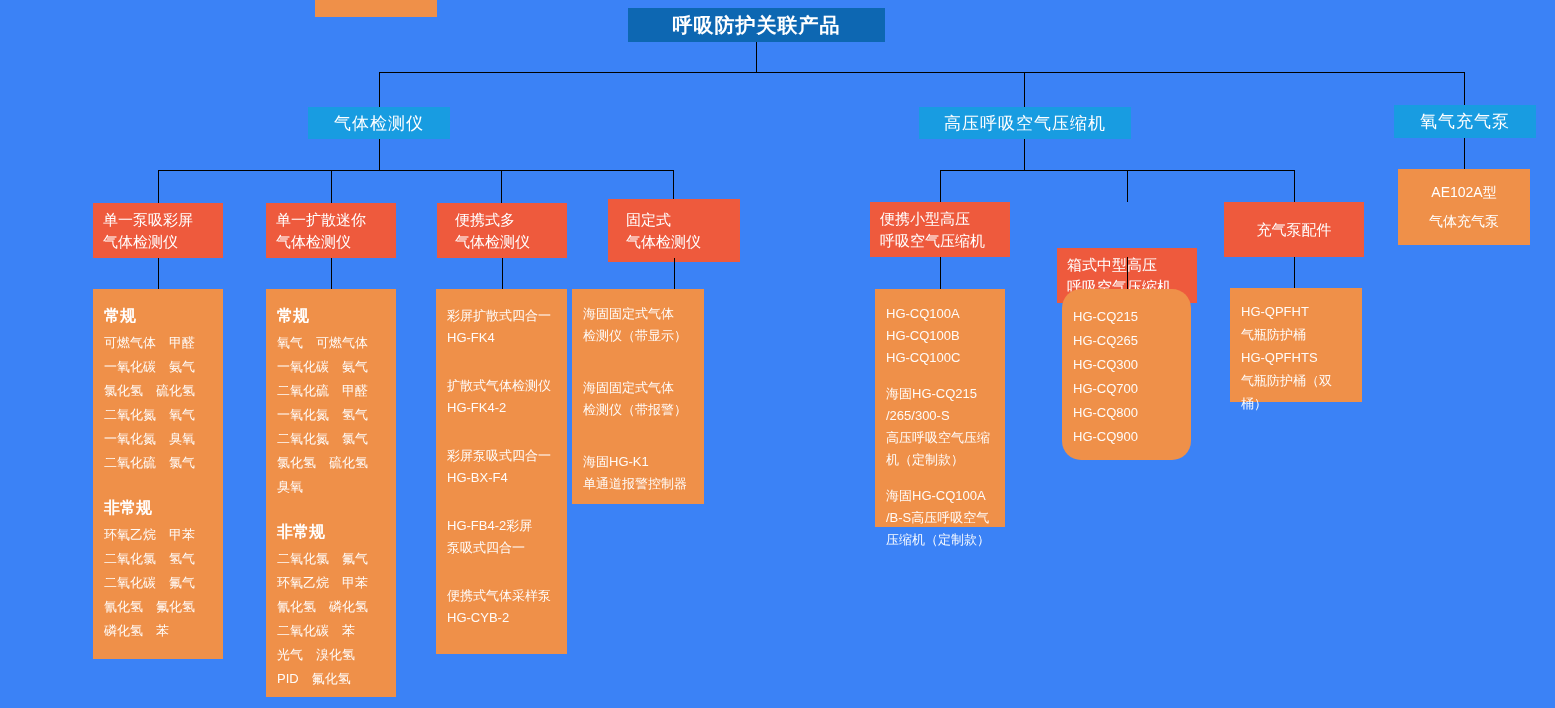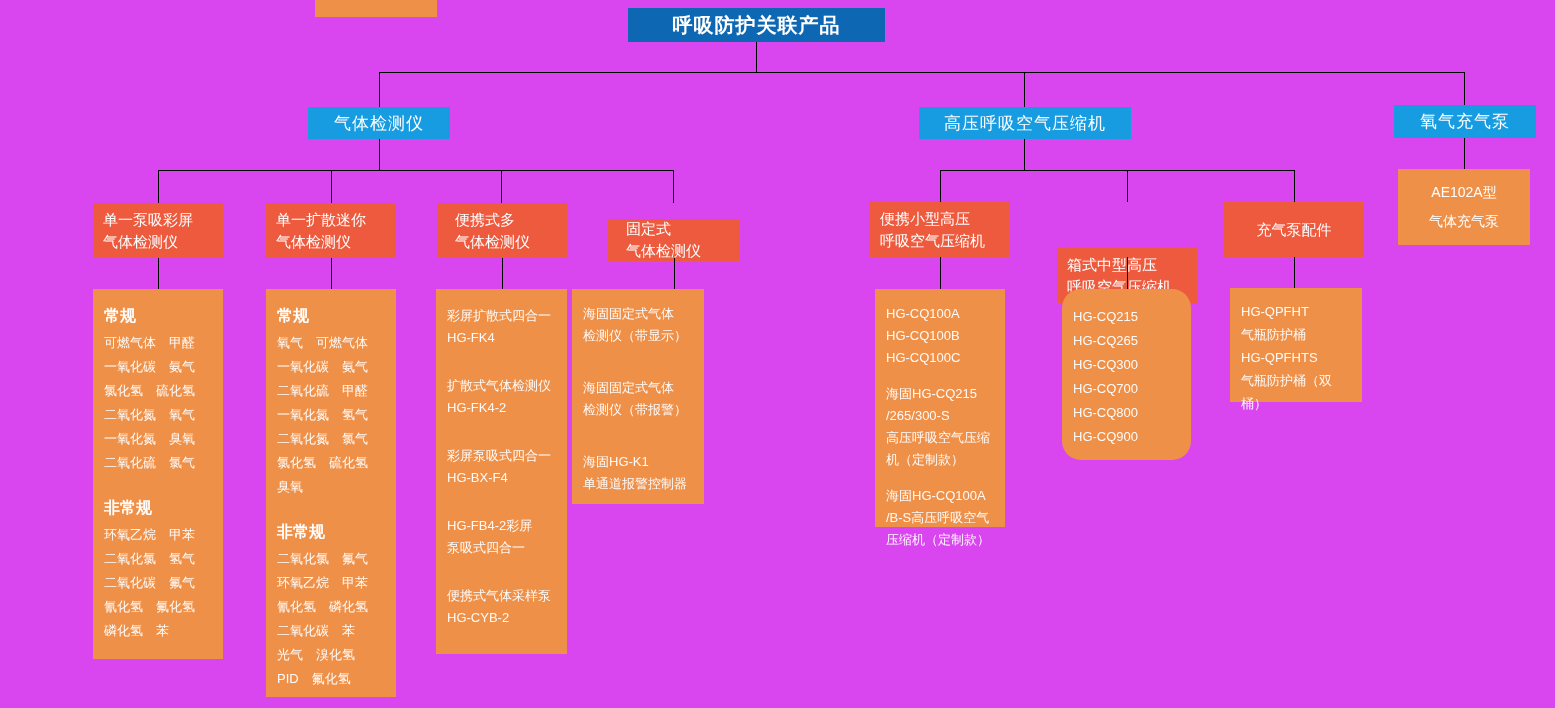--- a/index.html
+++ b/index.html
@@ -1,17 +1,17 @@
 <!DOCTYPE html>
 <html><head>
 <meta charset="utf-8">
 <style>
   html,body{margin:0;padding:0;background:#fff;}
   .stage{
-    position:relative;width:1555px;height:708px;background:#d946ef;overflow:hidden;
+    position:relative;width:1555px;height:708px;background:#3b82f6;overflow:hidden;
     font-family:"Liberation Sans","DejaVu Sans",sans-serif;
   }
   .box{position:absolute;box-sizing:border-box;color:#fff;}
   .root{
     background:#0d67b2;font-size:20px;font-weight:bold;
     display:flex;align-items:center;justify-content:center;letter-spacing:1px;
   }
   .branch{
     background:#189ce1;font-size:17px;
     display:flex;align-items:center;justify-content:center;letter-spacing:1px;
@@ -66,21 +66,21 @@
   <div class="line" style="left:331px;top:170px;width:1px;height:33px;"></div>
   <div class="line" style="left:501px;top:170px;width:1px;height:33px;"></div>
   <div class="line" style="left:673px;top:170px;width:1px;height:33px;"></div>
 
   <div class="box hdr" style="left:93px;top:203px;width:130px;height:55px;">单一泵吸彩屏
 气体检测仪</div>
   <div class="box hdr" style="left:266px;top:203px;width:130px;height:55px;">单一扩散迷你
 气体检测仪</div>
   <div class="box hdr indent" style="left:437px;top:203px;width:130px;height:55px;">便携式多
 气体检测仪</div>
-  <div class="box hdr indent" style="left:608px;top:219px;width:132px;height:42px;">固定式
+  <div class="box hdr indent" style="left:608px;top:199px;width:132px;height:63px;">固定式
 气体检测仪</div>
 
   <div class="line" style="left:158px;top:258px;width:1px;height:31px;"></div>
   <div class="line" style="left:331px;top:258px;width:1px;height:31px;"></div>
   <div class="line" style="left:502px;top:258px;width:1px;height:31px;"></div>
   <div class="line" style="left:674px;top:258px;width:1px;height:31px;"></div>
 
   <div class="box content" style="left:93px;top:289px;width:130px;height:370px;">
     <div class="sec">
       <h3>常规</h3>

